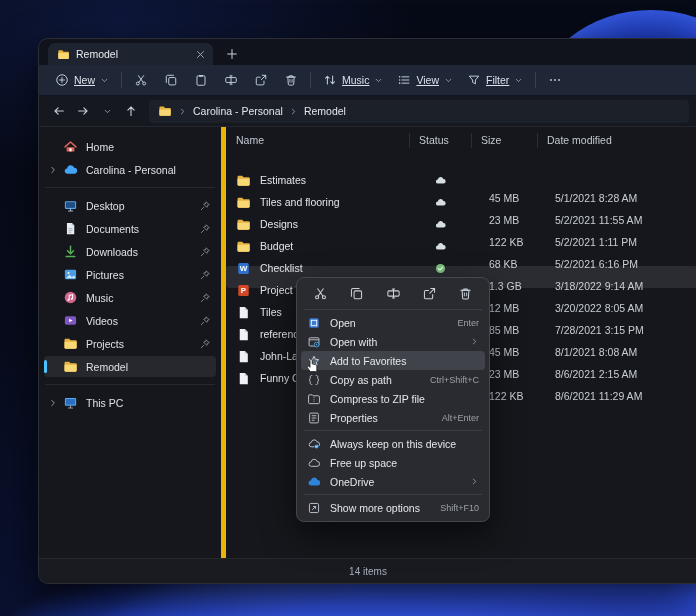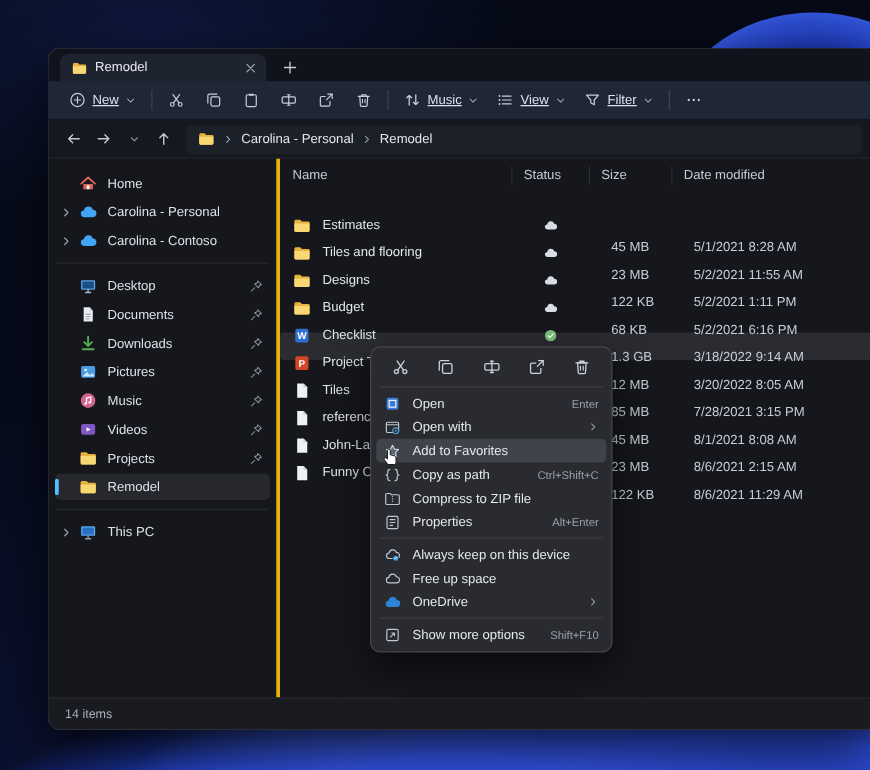--- a/index.html
+++ b/index.html
@@ -42,21 +42,21 @@
   .addressbar{height:30px;background:#15181f;display:flex;align-items:center;padding:0 8px;flex:none;border-bottom:1px solid #23262d;}
   .navbtn{width:24px;height:24px;display:flex;align-items:center;justify-content:center;color:#c4cad4;border-radius:4px;}
   .navbtn .ni{width:14px;height:14px;}
   .navbtn .nis{width:9px;height:9px;color:#9aa3b2;}
   .crumbbox{flex:1;height:23px;background:#1c2029;border-radius:4px;margin-left:6px;display:flex;align-items:center;padding:0 9px;gap:6px;}
   .crumbbox .fico{width:14px;height:14px;flex:none;}
   .crumb{font-size:10.5px;color:#e2e6eb;}
   .crumb-chev{width:9px;height:9px;color:#9aa3b2;}
   
   .content{flex:1;display:flex;min-height:0;background:#15171c;}
-  .sidebar{width:176px;flex:none;padding:7px 3px 0 3px;border-right:3px solid #eab308;}
+  .sidebar{width:176px;flex:none;padding:7px 3px 0 3px;border-right:5px solid #eab308;}
   .side-item{height:21px;display:flex;align-items:center;padding:0 5px 0 4px;border-radius:4px;margin:2px 2px;position:relative;}
   .side-item.selected{background:#26282e;}
   .side-item.selected::before{content:"";position:absolute;left:0;top:4px;bottom:4px;width:2.5px;border-radius:2px;background:var(--accent,#4cc2ff);}
   .side-chev{width:15px;height:10px;color:#9aa0aa;flex:none;display:inline-flex;}
   .side-ic{width:15px;height:15px;flex:none;margin-right:8px;}
   .side-label{font-size:10.5px;color:#dde1e7;flex:1;white-space:nowrap;overflow:hidden;}
   .pin{width:12px;height:12px;color:#8f959e;flex:none;}
   .side-div{height:1px;background:#26282e;margin:7px 3px;}
   
   .pane{flex:1;display:flex;flex-direction:column;min-width:0;position:relative;}
@@ -65,21 +65,21 @@
   .colh.bord{border-left:1px solid #2b2d34;padding-left:9px;}
   .rows{flex:1;padding-top:3px;}
   .frow{display:grid;grid-template-columns:1fr 62px 66px 150px 10px;height:22px;align-items:center;padding-left:10px;border-radius:3px;}
   .frow.selected{background:#2a2c32;}
   .fname{display:flex;align-items:center;gap:9px;min-width:0;white-space:nowrap;overflow:hidden;font-size:10.5px;color:#e2e5ea;}
   .fname .fico{width:15px;height:15px;flex:none;}
   .fstatus{display:flex;justify-content:center;}
   .fstatus .sic{width:13px;height:13px;}
   .fsize,.fdate{font-size:10.5px;color:#c9ced6;padding-left:18px;white-space:nowrap;margin-top:36px;}
   
-  .statusbar{height:24px;flex:none;border-top:1px solid #26282e;background:#191b20;display:flex;align-items:center;padding:0 13px;}
+  .statusbar{height:24px;flex:none;border-top:1px solid #26282e;background:#191b20;display:flex;align-items:center;padding:0 13px;justify-content:center;}
   .scount{font-size:10px;color:#a8aeb8;}
   
   .ctx{position:absolute;left:257px;top:238px;width:184px;background:#2a2b30;border:1px solid #46474d;border-radius:8px;
     box-shadow:0 12px 32px rgba(0,0,0,.6);padding:4px;z-index:20;}
   .ctx-quick{display:flex;justify-content:space-between;align-items:center;padding:4px 12px 5px;}
   .ctx-quick .qi{width:15px;height:15px;color:#ccd2db;}
   .ctx-div{height:1px;background:#3d3e44;margin:3px 3px;}
   .ctx-item{display:flex;align-items:center;gap:9px;height:19px;padding:0 6px;border-radius:4px;position:relative;}
   .ctx-item.hl{background:#404349;}
   .ctx-item .mi{width:14px;height:14px;flex:none;color:#c2c8d2;}
@@ -316,33 +316,20 @@
                 <path d="M6 3.8 10.2 8 6 12.2" fill="none" stroke="currentColor" stroke-width="1.5" stroke-linecap="round" stroke-linejoin="round"></path>
               </svg>
             </span>
             <span class="ic side-ic">
               <svg viewBox="0 0 16 16">
                 <path d="M11.8 12.5H4.8a2.8 2.8 0 0 1-.4-5.6 3.9 3.9 0 0 1 7.6-.7 2.5 2.5 0 0 1-.2 6.3z" fill="#42a5f5"></path>
               </svg>
             </span>
             <span class="side-label">Carolina - Personal</span>
           </div>
-          <div class="side-item">
-            <span class="side-chev">
-              <svg viewBox="0 0 16 16">
-                <path d="M6 3.8 10.2 8 6 12.2" fill="none" stroke="currentColor" stroke-width="1.5" stroke-linecap="round" stroke-linejoin="round"></path>
-              </svg>
-            </span>
-            <span class="ic side-ic">
-              <svg viewBox="0 0 16 16">
-                <path d="M11.8 12.5H4.8a2.8 2.8 0 0 1-.4-5.6 3.9 3.9 0 0 1 7.6-.7 2.5 2.5 0 0 1-.2 6.3z" fill="#42a5f5"></path>
-              </svg>
-            </span>
-            <span class="side-label">Carolina - Contoso</span>
-          </div>
           <div class="side-div"></div>
           <div class="side-item">
             <span class="side-chev"></span>
             <span class="ic side-ic">
               <svg viewBox="0 0 16 16">
                 <rect x="2" y="3.4" width="12" height="8.2" rx="1.1" fill="#58a6e8"></rect>
                 <rect x="3.1" y="4.5" width="9.8" height="6" fill="#1d4f86"></rect>
                 <path d="M5.8 13.8h4.4M8 11.6v2.2" stroke="#9fb6cc" stroke-width="1.2" stroke-linecap="round"></path>
               </svg>
             </span>

